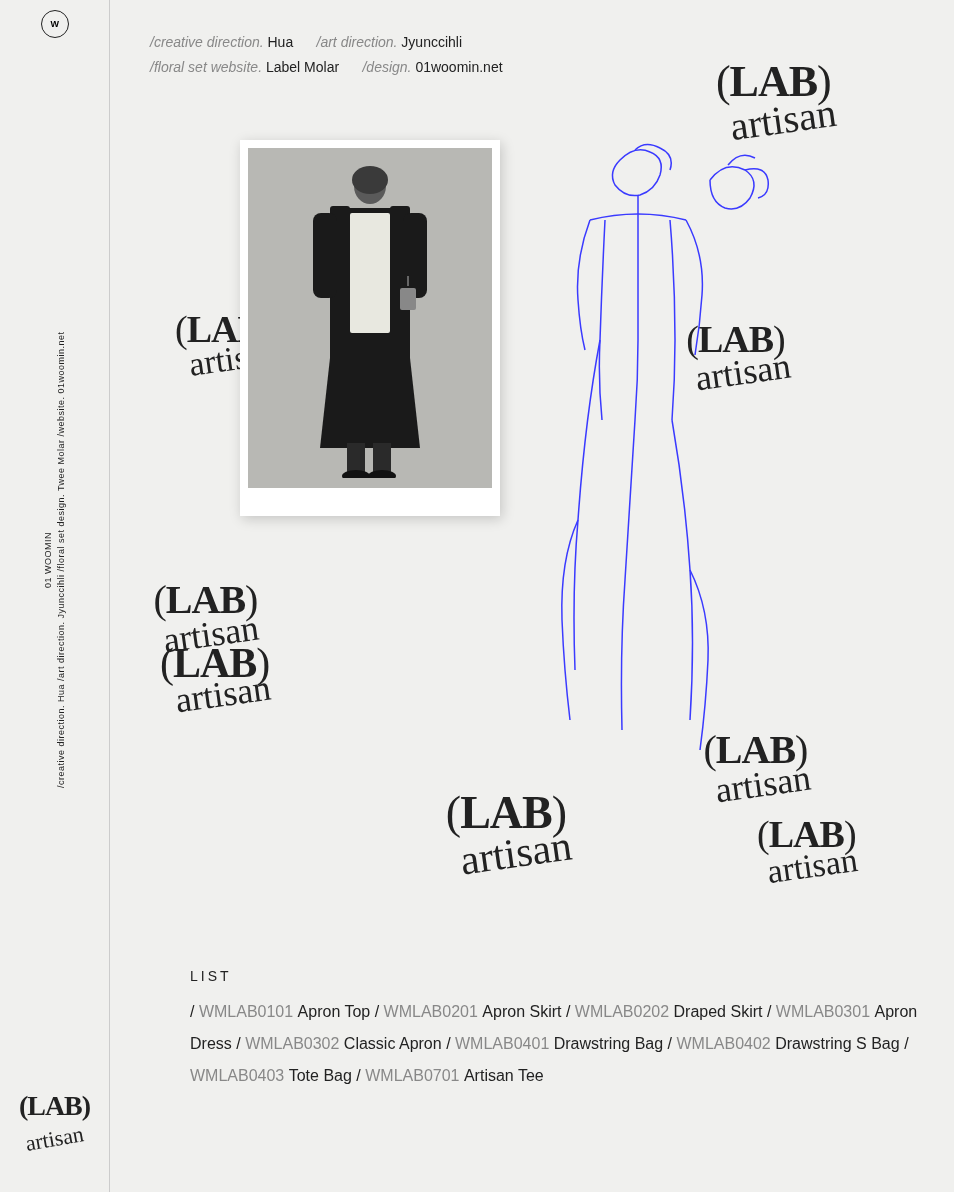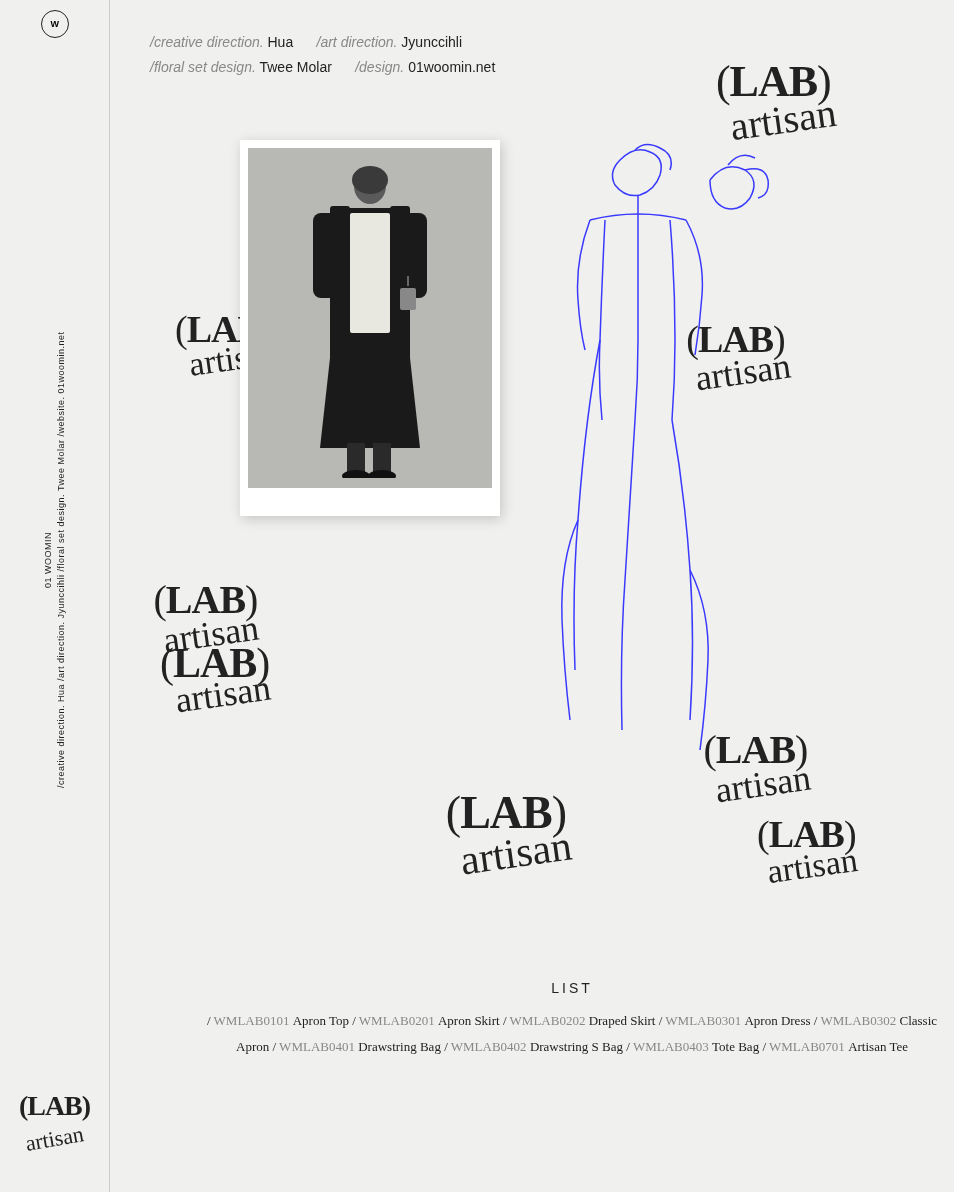--- a/index.html
+++ b/index.html
@@ -156,36 +156,35 @@
       top: 140px;
       left: 380px;
       width: 300px;
       height: 650px;
       z-index: 5;
     }
 
     
     .list-section {
       position: absolute;
-      bottom: 60px;
+      bottom: 72px;
       left: 40px;
       right: 40px;
-      text-align: center;
     }
     .list-title {
       font-size: 14px;
       font-family: sans-serif;
       letter-spacing: 3px;
       color: #222;
       margin-bottom: 12px;
       font-weight: 400;
     }
     .list-items {
-      font-size: 13px;
-      font-family: Liberation Serif, serif;
+      font-size: 16px;
+      font-family: Liberation Sans, sans-serif;
       color: #222;
       line-height: 2;
     }
     .item-code {
       color: #888;
       font-weight: 400;
     }
     .item-name {
       font-weight: 400;
       color: #222;
@@ -214,22 +213,22 @@
 
   <div class="credits">
     <div>
       <span class="label">/creative direction.</span>
       <span class="name">Hua</span>
       &nbsp;&nbsp;&nbsp;&nbsp;
       <span class="label">/art direction.</span>
       <span class="name">Jyunccihli</span>
     </div>
     <div>
-      <span class="label">/floral set design.</span>
-      <span class="name">Twee Molar</span>
+      <span class="label">/floral set website.</span>
+      <span class="name">Label Molar</span>
       &nbsp;&nbsp;&nbsp;&nbsp;
       <span class="label">/design.</span>
       <span class="name">01woomin.net</span>
     </div>
   </div>
 
   <div class="polaroid">
     <div class="polaroid-photo">
       <svg width="130" height="320" viewBox="0 0 130 320">
 

